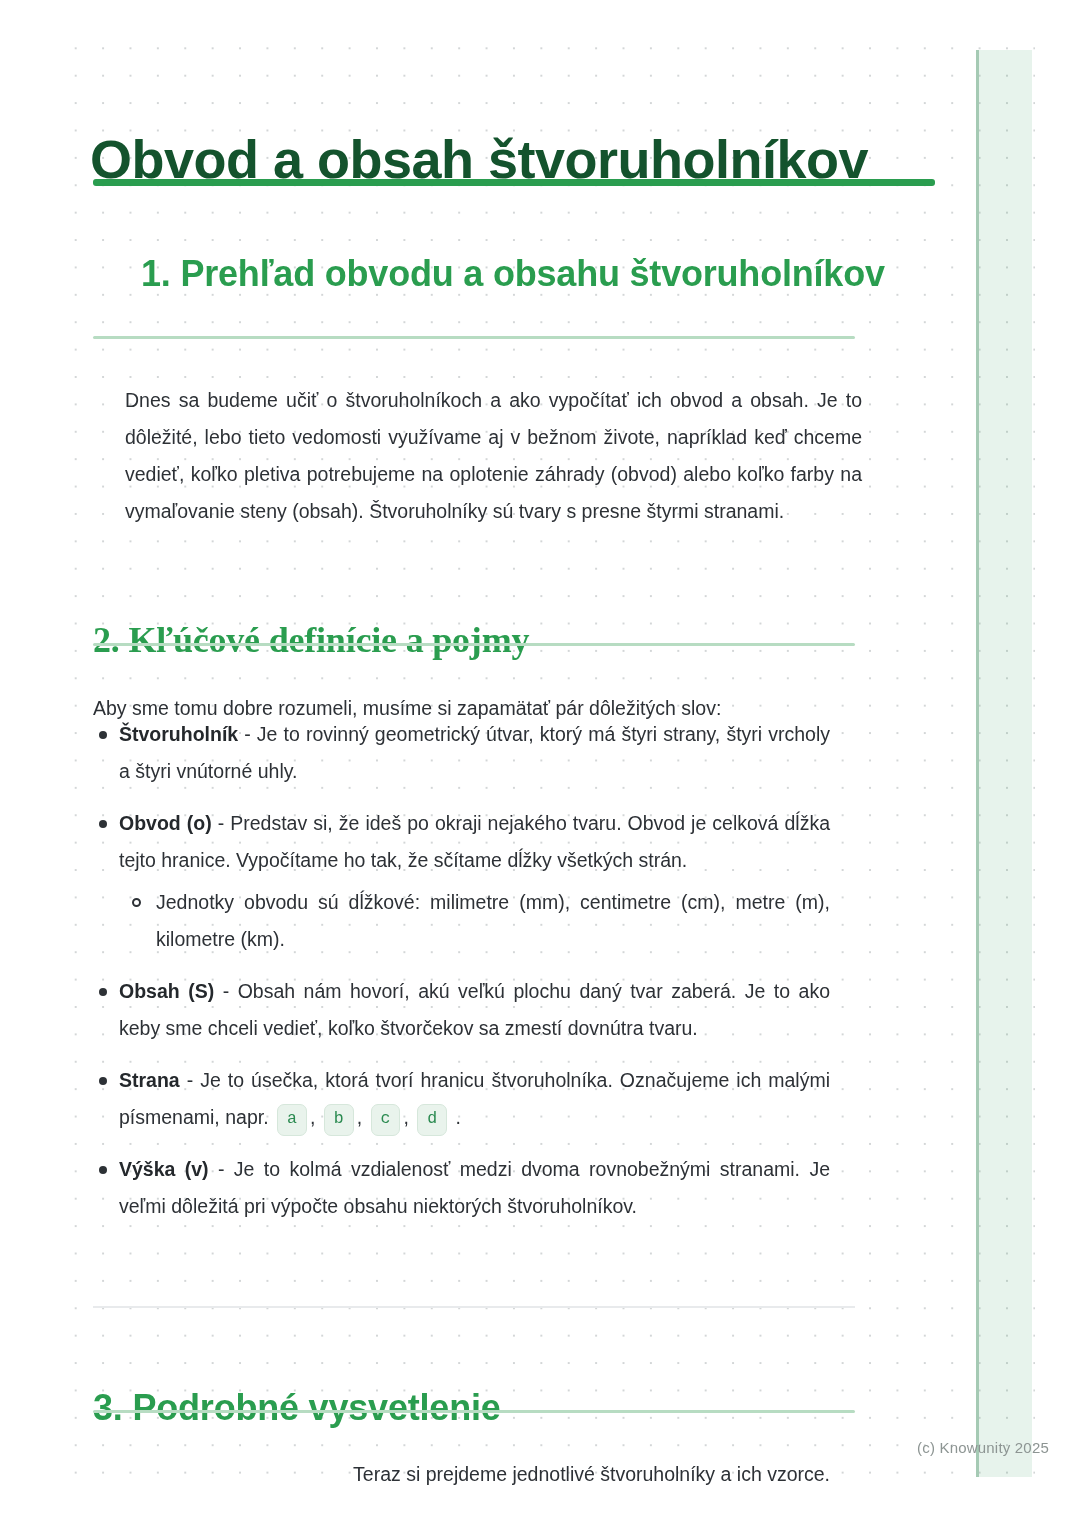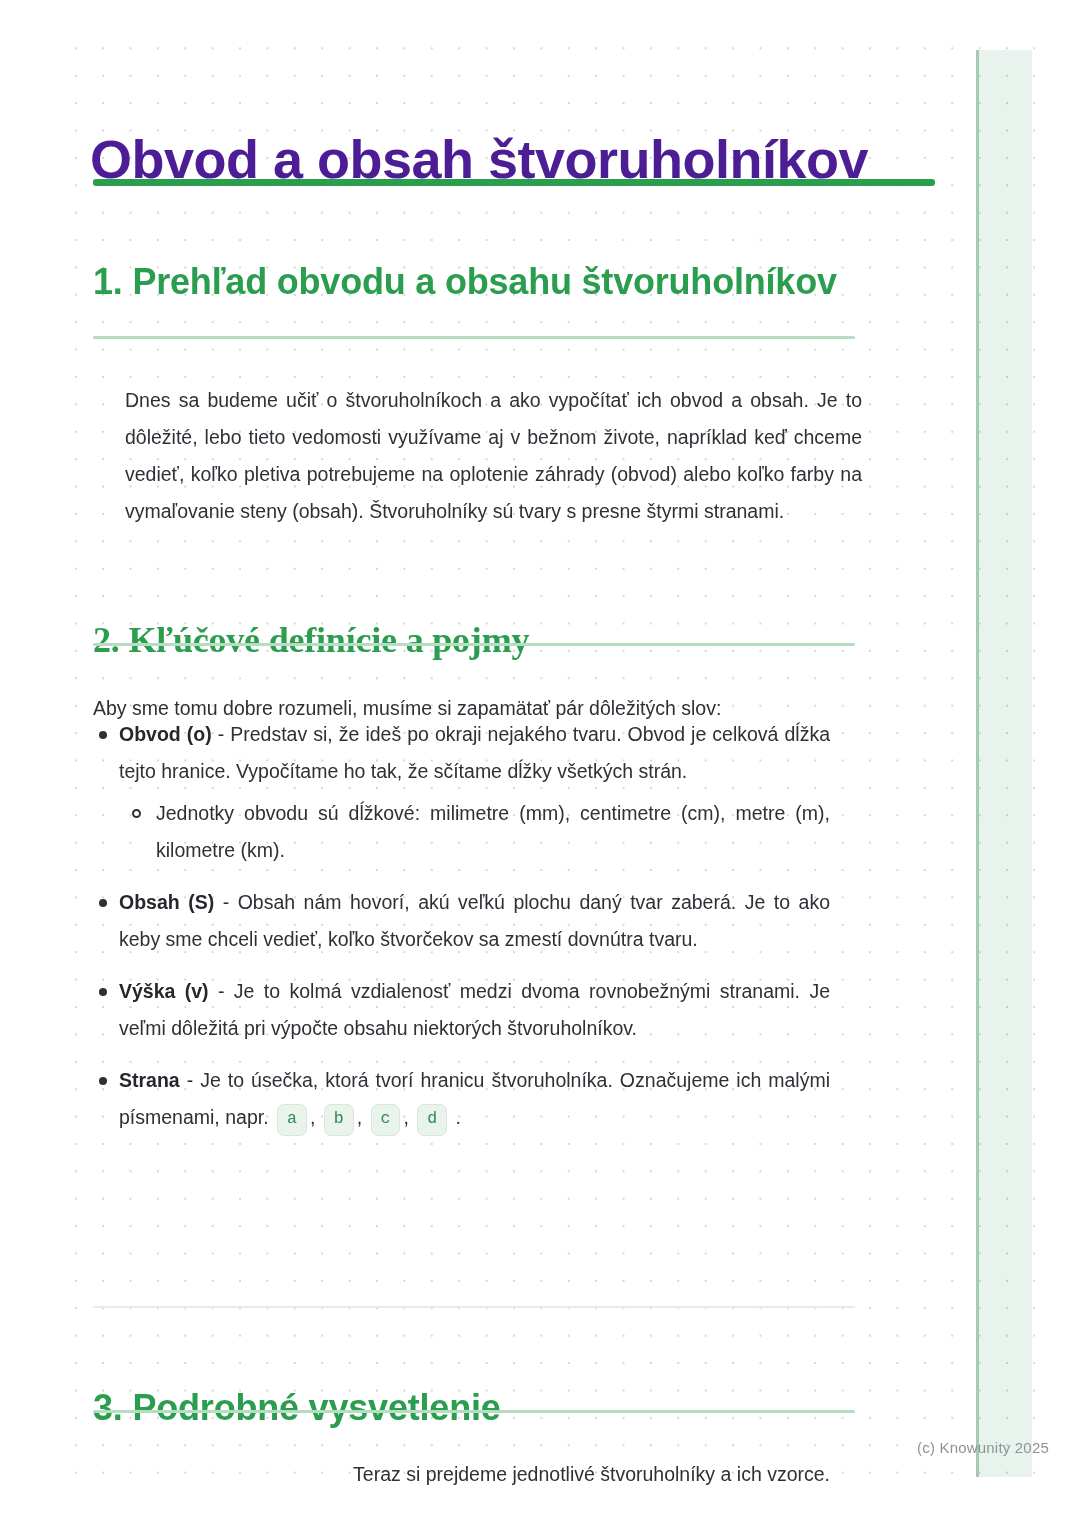--- a/index.html
+++ b/index.html
@@ -19,32 +19,32 @@
   
   .side-bar{
     position:absolute;left:976px;top:50px;width:56px;height:1427px;
     background:rgba(58,160,95,0.12);
     border-left:3px solid #a5cab4;
     box-sizing:border-box;
   }
   .h1{
     position:absolute;left:90px;top:92px;
     font-size:54px;font-weight:700;letter-spacing:-0.5px;
-    color:#4c1d95;white-space:nowrap;
+    color:#14532d;white-space:nowrap;
   }
   .title-rule{
     position:absolute;left:93px;top:179px;width:842px;height:7px;
     background:#2a9d4f;border-radius:3px;
   }
   .h2{
     position:absolute;left:93px;width:766px;
     font-size:36px;font-weight:700;line-height:52px;
     color:#2a9d4f;letter-spacing:-0.2px;
   }
-  .h2-s1{top:226px;}
+  .h2-s1{top:218px;margin-left:48px;}
   .h2-s2{top:584px;font-family:Liberation Serif, serif;}
   .h2-s3{top:1352px;}
   .section-rule{
     position:absolute;left:93px;width:762px;height:3px;
     background:#b7dcc2;border-radius:2px;
   }
   .rule-s1{top:336px;}
   .rule-s2{top:643px;}
   .rule-s3{top:1410px;}
   .divider{
@@ -112,33 +112,36 @@
 <h2 class="h2 h2-s1">1. Prehľad obvodu a obsahu štvoruholníkov</h2>
 <div class="section-rule rule-s1"></div>
 <p class="para p-s1">Dnes sa budeme učiť o štvoruholníkoch a ako vypočítať ich obvod a obsah. Je to dôležité, lebo tieto vedomosti využívame aj v bežnom živote, napríklad keď chceme vedieť, koľko pletiva potrebujeme na oplotenie záhrady (obvod) alebo koľko farby na vymaľovanie steny (obsah). Štvoruholníky sú tvary s presne štyrmi stranami.</p>
 
 <h2 class="h2 h2-s2">2. Kľúčové definície a pojmy</h2>
 <div class="section-rule rule-s2"></div>
 <p class="para p-intro">Aby sme tomu dobre rozumeli, musíme si zapamätať pár dôležitých slov:</p>
 
 <ul class="deflist">
   <li>
+    <span class="term">Štvoruholník</span><span> - Je to rovinný geometrický útvar, ktorý má štyri strany, štyri vrcholy a štyri vnútorné uhly.</span>
+  </li>
+  <li>
     <span class="term">Obvod (o)</span><span> - Predstav si, že ideš po okraji nejakého tvaru. Obvod je celková dĺžka tejto hranice. Vypočítame ho tak, že sčítame dĺžky všetkých strán.</span>
     <ul class="sublist">
       <li><span>Jednotky obvodu sú dĺžkové: milimetre (mm), centimetre (cm), metre (m), kilometre (km).</span></li>
     </ul>
   </li>
   <li>
     <span class="term">Obsah (S)</span><span> - Obsah nám hovorí, akú veľkú plochu daný tvar zaberá. Je to ako keby sme chceli vedieť, koľko štvorčekov sa zmestí dovnútra tvaru.</span>
   </li>
   <li>
-    <span class="term">Výška (v)</span><span> - Je to kolmá vzdialenosť medzi dvoma rovnobežnými stranami. Je veľmi dôležitá pri výpočte obsahu niektorých štvoruholníkov.</span>
+    <span class="term">Strana</span><span> - Je to úsečka, ktorá tvorí hranicu štvoruholníka. Označujeme ich malými písmenami, napr. </span><code class="chip">a</code><span>, </span><code class="chip">b</code><span>, </span><code class="chip">c</code><span>, </span><code class="chip">d</code><span> .</span>
   </li>
   <li>
-    <span class="term">Strana</span><span> - Je to úsečka, ktorá tvorí hranicu štvoruholníka. Označujeme ich malými písmenami, napr. </span><code class="chip">a</code><span>, </span><code class="chip">b</code><span>, </span><code class="chip">c</code><span>, </span><code class="chip">d</code><span> .</span>
+    <span class="term">Výška (v)</span><span> - Je to kolmá vzdialenosť medzi dvoma rovnobežnými stranami. Je veľmi dôležitá pri výpočte obsahu niektorých štvoruholníkov.</span>
   </li>
 </ul>
 
 <div class="divider"></div>
 
 <h2 class="h2 h2-s3">3. Podrobné vysvetlenie</h2>
 <div class="section-rule rule-s3"></div>
 <p class="para p-s3">Teraz si prejdeme jednotlivé štvoruholníky a ich vzorce.</p>
 
 <div class="footer">(c) Knowunity 2025</div>

